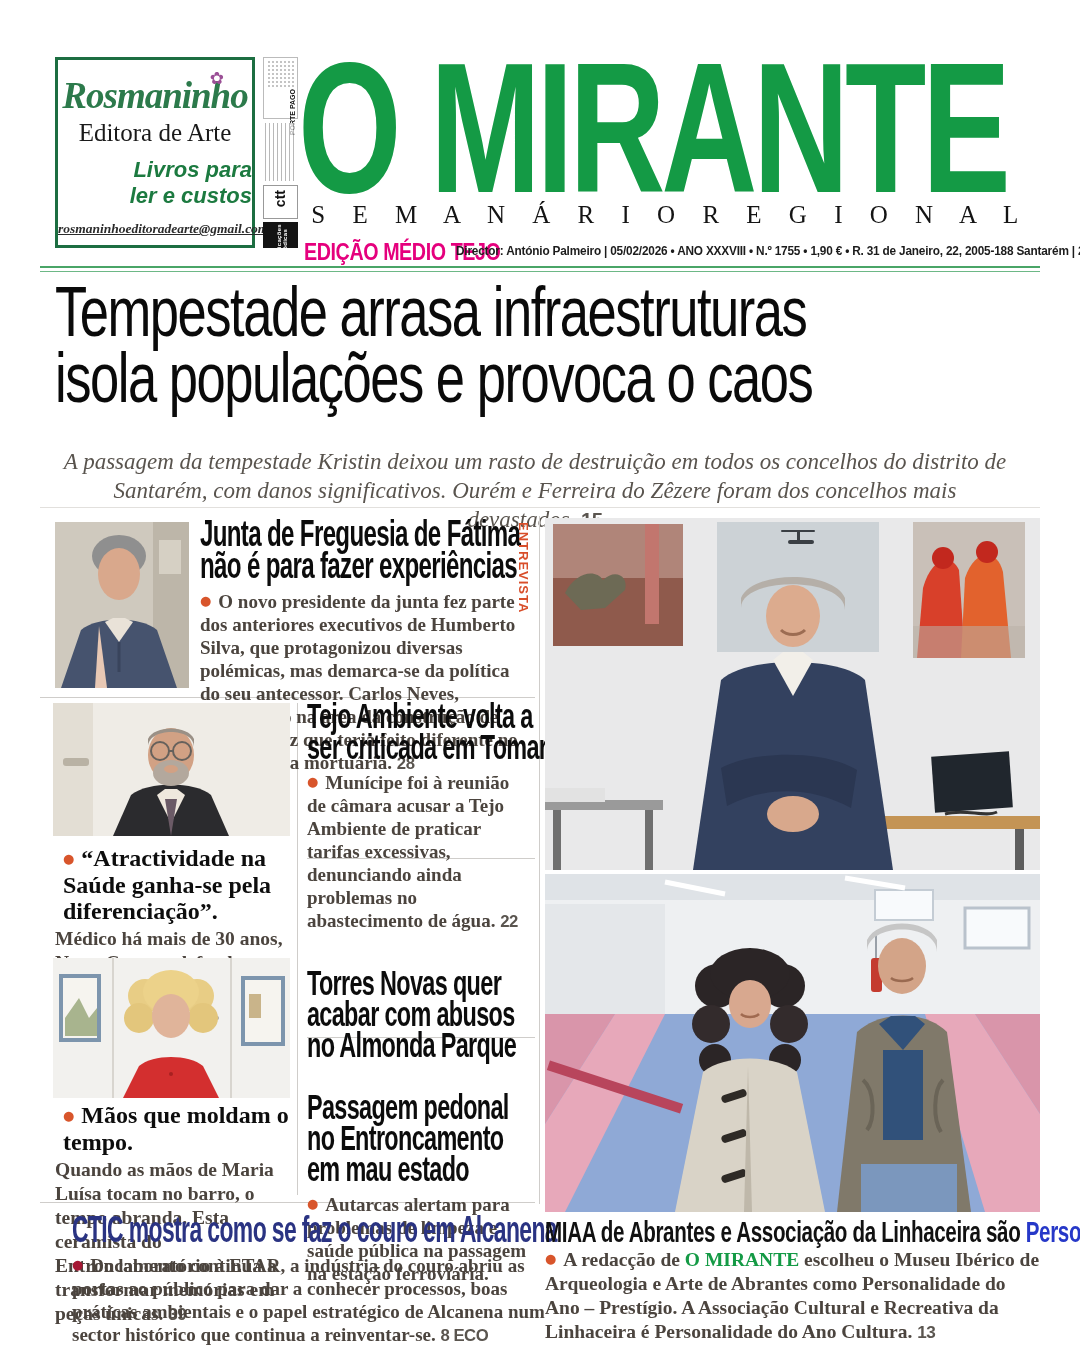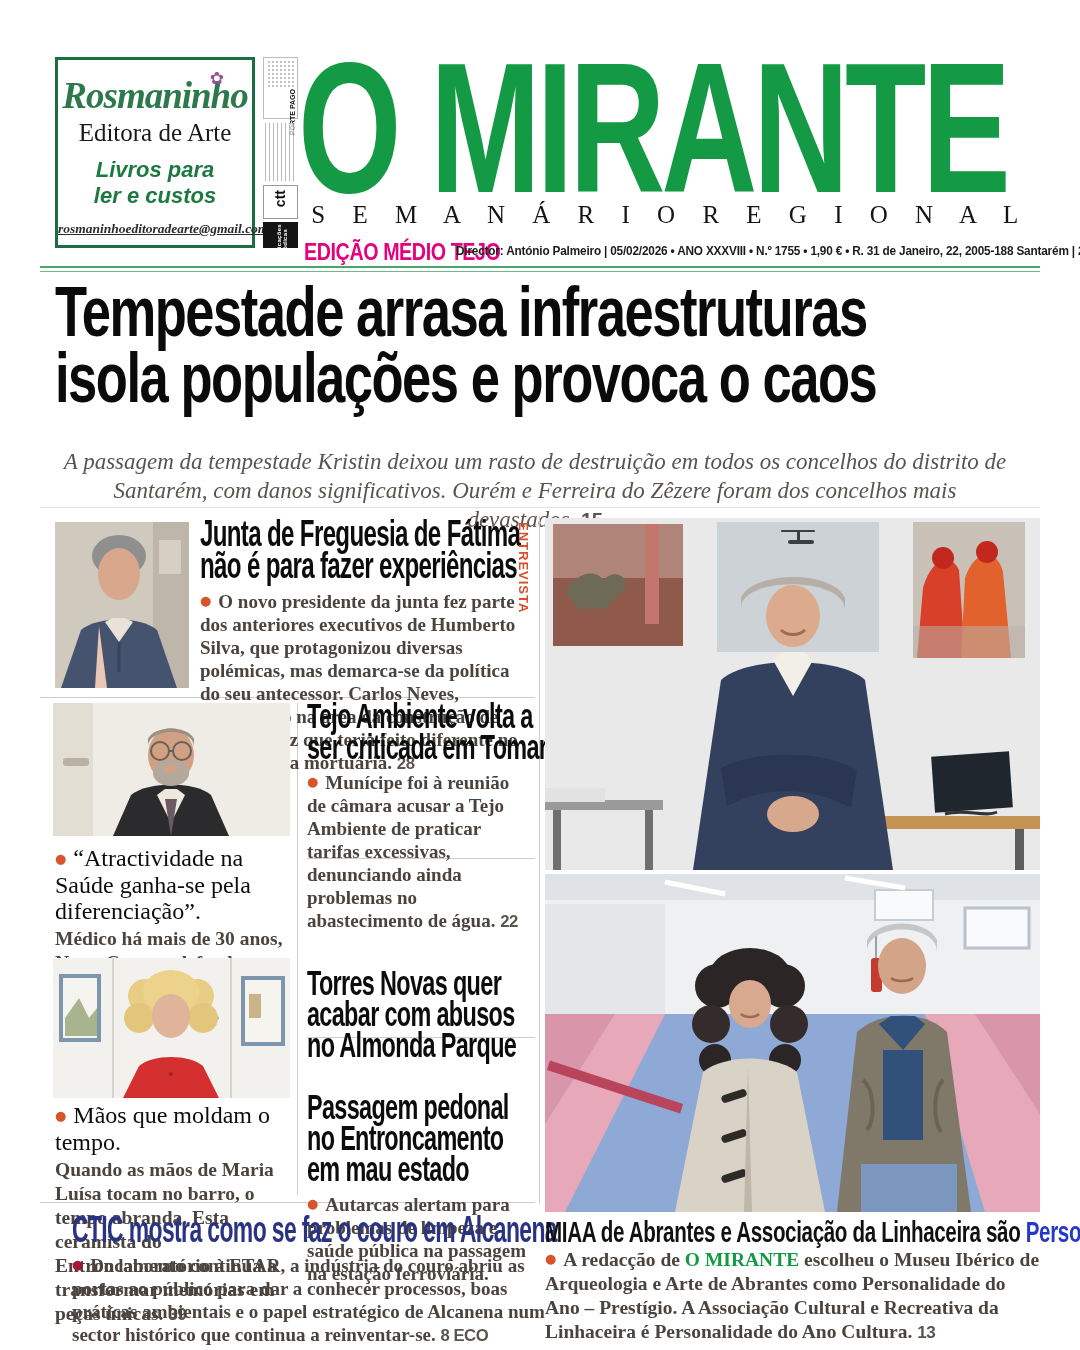--- a/index.html
+++ b/index.html
@@ -15,21 +15,21 @@
   .pref{font-family:"Liberation Sans",sans-serif;font-weight:700;color:#5a554f;font-size:0.88em;letter-spacing:-0.5px;}
   .rule-h{position:absolute;height:1px;background:#cfcdca;}
   .rule-v{position:absolute;width:1px;background:#cfcdca;}
 
   
   .ad-box{left:55px;top:57px;width:200px;height:191px;border:3px solid #1c6e41;box-sizing:border-box;text-align:center;}
   .ad-brand{margin-top:14px;font-family:"Liberation Serif",serif;font-style:italic;font-weight:700;
             font-size:37px;color:#2c7a4b;letter-spacing:-1px;}
   .ad-flower{position:absolute;top:8px;right:28px;font-size:17px;color:#9b4f96;}
   .ad-line1{font-family:"Liberation Serif",serif;font-size:25px;color:#1a1a1a;margin-top:2px;}
-  .ad-line2{font-weight:700;font-style:italic;font-size:22px;line-height:26px;color:#1c7a40;margin-top:10px;}
+  .ad-line2{font-weight:700;font-style:italic;font-size:22px;line-height:26px;color:#1c7a40;margin-top:10px;text-align:right;}
   .ad-email{display:inline-block;margin-top:12px;font-family:"Liberation Serif",serif;font-style:italic;font-weight:700;
             font-size:13.5px;color:#2b2b2b;text-decoration:underline;}
 
   
   .postal{left:259px;top:57px;width:43px;height:191px;}
   .stamp-box{position:absolute;top:0;left:4px;width:35px;height:62px;border:1px solid #bbb;box-sizing:border-box;}
   .stamp-dots{position:absolute;top:3px;left:4px;width:26px;height:26px;
       background:repeating-linear-gradient(0deg,#777 0 2px,#fff 2px 4px),repeating-linear-gradient(90deg,#777 0 2px,#fff 2px 4px);
       background-blend-mode:screen;opacity:.8;}
   .porte{position:absolute;top:32px;left:30px;transform:rotate(180deg);writing-mode:vertical-rl;font-size:7px;font-weight:700;}
@@ -49,21 +49,21 @@
             font-size:25px;letter-spacing:.42em;color:#141414;}
   .info-row{left:304px;top:238px;width:736px;height:24px;}
   .edition{position:absolute;left:0;top:0;font-weight:700;font-size:24px;color:#e5007d;
            transform:scaleX(.82);transform-origin:0 50%;white-space:nowrap;letter-spacing:-0.5px;}
   .info-line{position:absolute;left:152px;top:6px;width:584px;font-size:12.2px;font-weight:700;color:#1c1c1c;
              white-space:nowrap;transform:scaleX(.97);transform-origin:0 50%;letter-spacing:-0.2px;}
   .green-rule{left:40px;top:266px;width:1000px;height:2px;background:#4aa567;}
   .green-rule2{left:40px;top:271px;width:1000px;height:1px;background:#6db886;}
 
   
-  .lead-h{left:55px;top:279px;width:1010px;font-weight:700;font-size:71px;line-height:66px;
+  .lead-h{left:55px;top:279px;width:1010px;font-weight:400;font-size:71px;line-height:66px;
           color:#0a0a0a;letter-spacing:-2px;}
   .lead-h .cond{transform:scaleX(.74);}
   .deck{left:60px;top:447px;width:950px;font-family:"Liberation Serif",serif;font-style:italic;
         font-size:23px;line-height:29px;color:#59544e;text-align:center;}
   .deck .pref{font-style:normal;}
 
   
   .art-h{font-weight:700;color:#0c0c0c;letter-spacing:-1px;}
   .art-h .cond{transform:scaleX(.67);}
 
@@ -71,21 +71,21 @@
   .a1-photo{left:55px;top:522px;width:134px;height:166px;}
   .a1-text{left:200px;top:518px;width:330px;}
   .a1-text .art-h{font-size:36px;line-height:32px;}
   .a1-body{margin-top:7px;font-size:19px;line-height:23px;width:318px;}
   .kicker{left:516px;top:522px;writing-mode:vertical-rl;font-weight:700;font-size:13px;
           letter-spacing:1px;color:#d84e2a;}
 
   
   .subleft-photoB{left:53px;top:703px;width:237px;height:133px;}
   .capt1{left:55px;top:845px;width:238px;}
-  .capt-lead{font-family:"Liberation Serif",serif;font-weight:400;font-size:24px;line-height:26px;color:#0d0d0d;}
+  .capt-lead{font-family:"Liberation Serif",serif;font-weight:700;font-size:24px;line-height:26px;color:#0d0d0d;margin-left:8px;}
   .capt-body{font-family:"Liberation Serif",serif;font-weight:700;font-size:19.5px;line-height:24px;color:#4b443e;margin-top:3px;}
   .subleft-photoC{left:53px;top:958px;width:237px;height:140px;}
   .capt2{left:55px;top:1102px;width:238px;}
 
   .subright{left:307px;top:700px;width:228px;}
   .sr-h{font-size:35px;line-height:31px;}
   .sr-body{margin-top:8px;font-size:19px;line-height:23px;}
 
   
   .ctic{left:72px;top:1212px;width:480px;}

